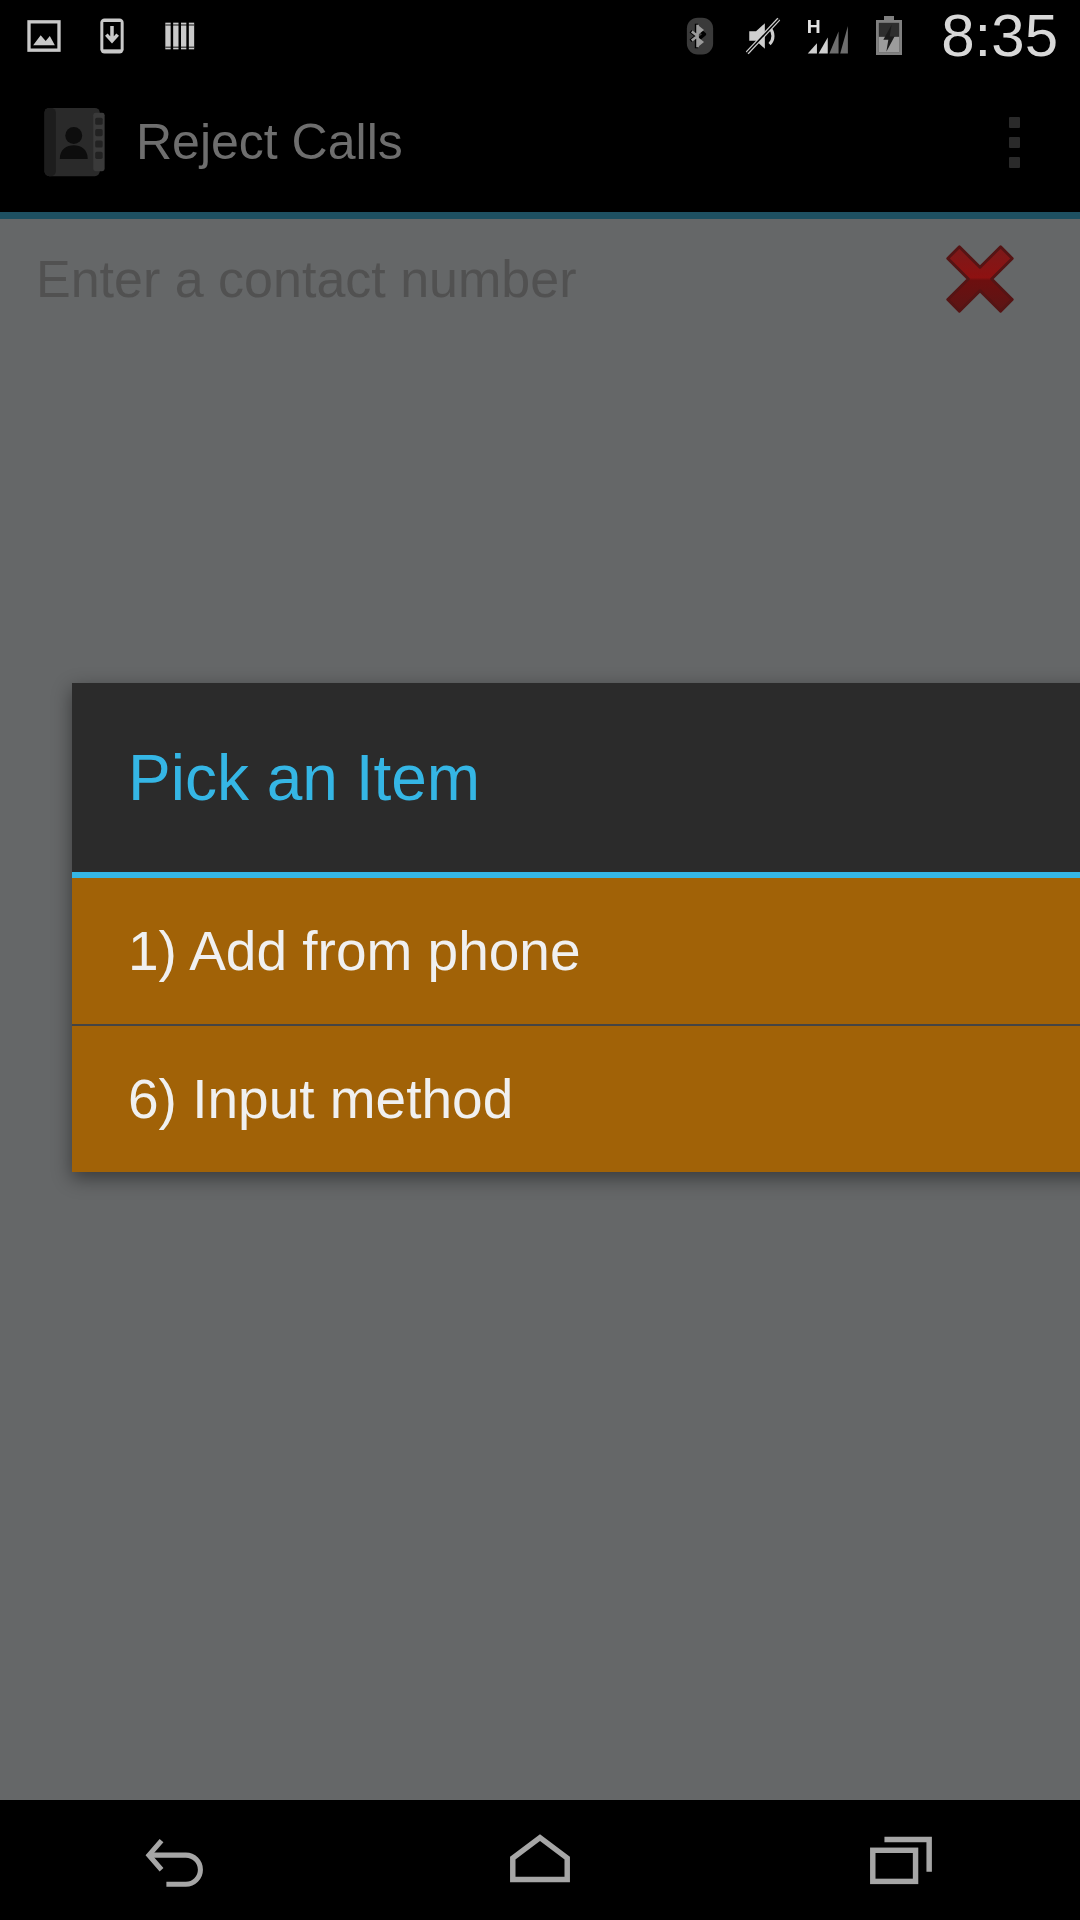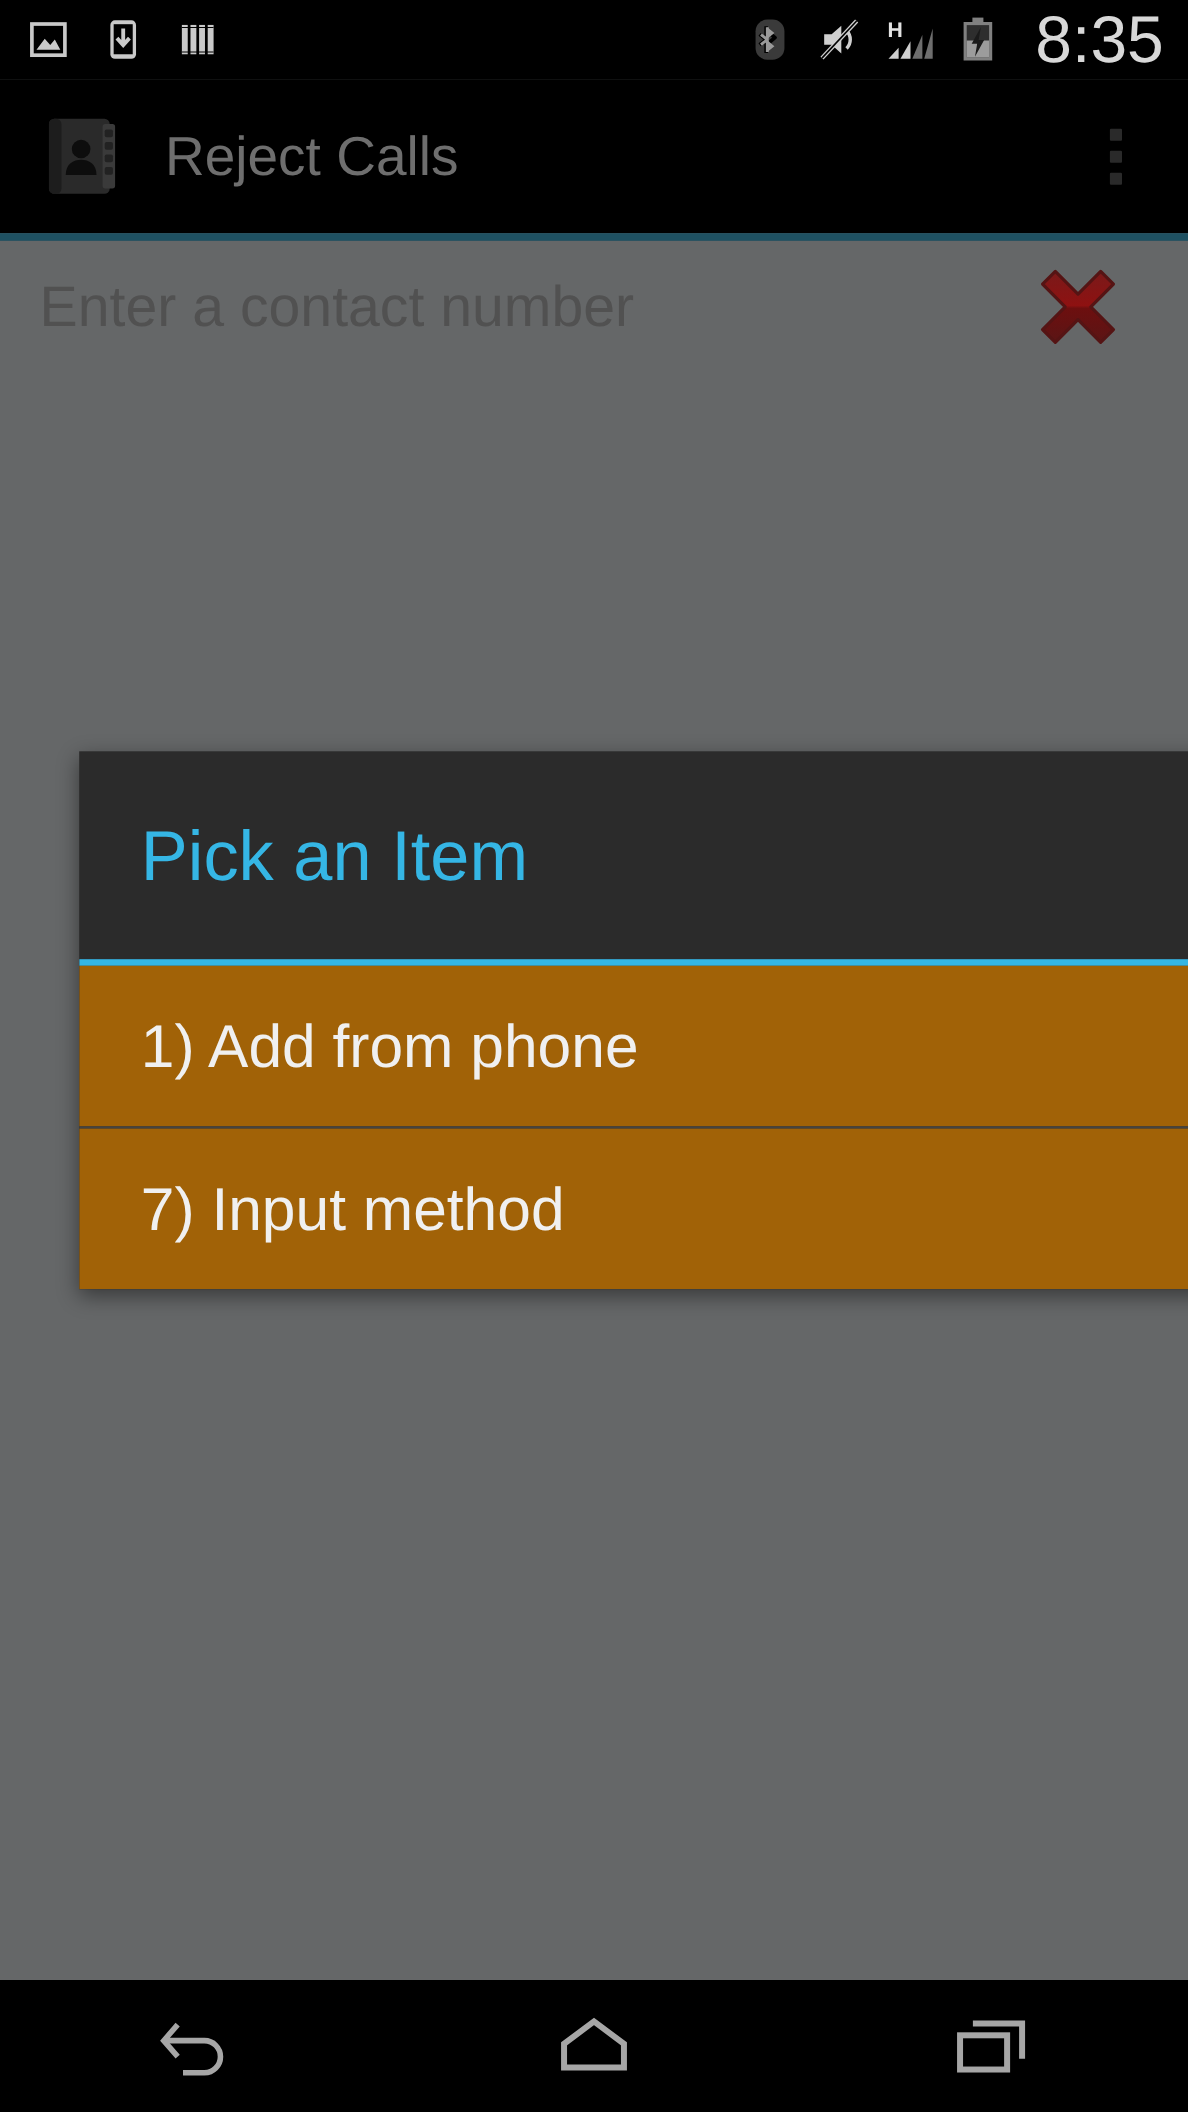--- a/index.html
+++ b/index.html
@@ -69,21 +69,21 @@
   }
   #app-icon {
     width: 78px; height: 78px;
     position: relative;
     flex: 0 0 auto;
   }
   #app-title {
     color: #6e6e6e;
     font-size: 50px;
     font-weight: 400;
-    margin-left: 34px;
+    margin-left: 20px;
     flex: 1 1 auto;
     white-space: nowrap;
   }
   #overflow-menu {
     width: 96px; height: 140px;
     display: flex;
     flex-direction: column;
     align-items: center;
     justify-content: center;
     gap: 9px;
@@ -351,21 +351,21 @@
 
     <div id="dialog-title-divider"></div>
 
     <div class="dialog-item">
       <span class="dialog-item-label">1) Add from phone</span>
     </div>
 
     <div class="item-divider"></div>
 
     <div class="dialog-item">
-      <span class="dialog-item-label">7) Input method</span>
+      <span class="dialog-item-label">6) Input method</span>
     </div>
 
   </div>
 
   <div id="nav-bar">
 
     <div class="nav-btn">
       <svg width="96" height="70" viewBox="0 0 48 36">
         <path d="M14.5 8 L8 15.5 L14.5 23" fill="none" stroke="#a6a6a6" stroke-width="2.6"></path>
         <path d="M8 15.5 L27 15.5 A7.5 7.5 0 0 1 27 30.5 L17 30.5" fill="none" stroke="#a6a6a6" stroke-width="2.6"></path>

